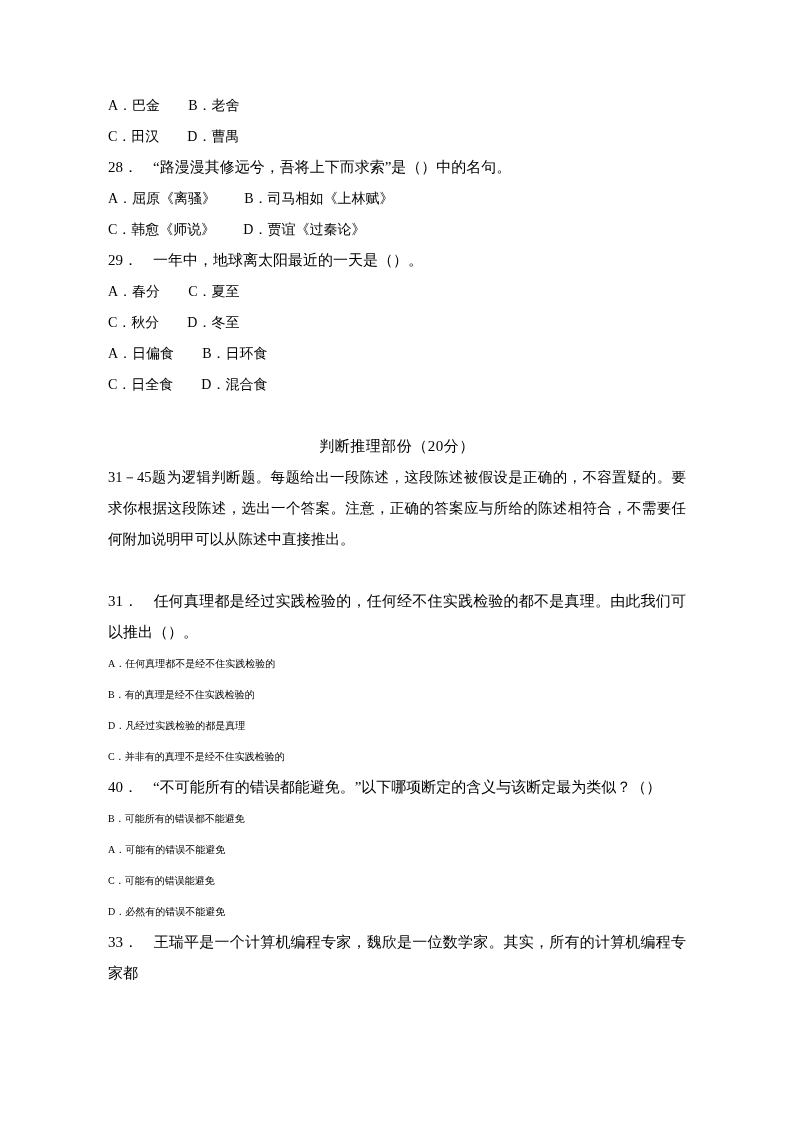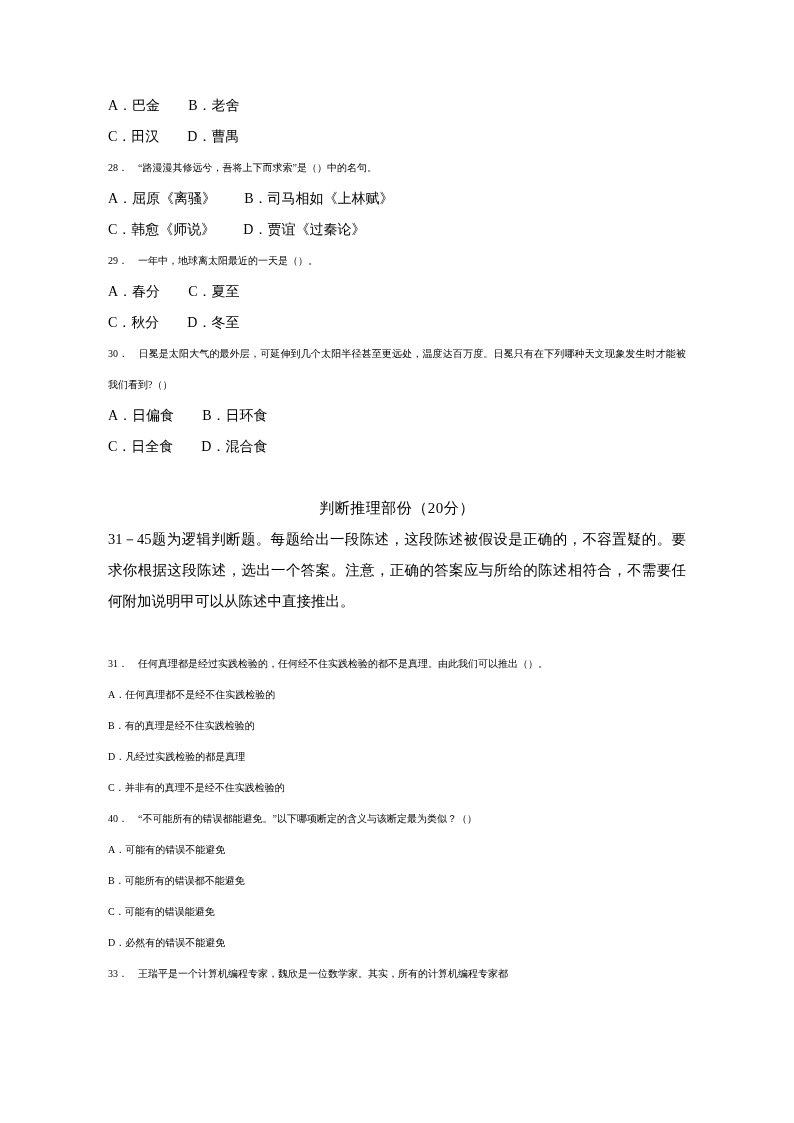--- a/index.html
+++ b/index.html
@@ -28,21 +28,21 @@
     left: 108px;
     top: 90px;
     width: 578px;
   }
   .opt-line {
     font-size: 10px;
     line-height: 31px;
     white-space: pre;
   }
   .q-line {
-    font-size: 10px;
+    font-size: 15px;
     line-height: 31px;
     text-align: justify;
     white-space: pre-wrap;
   }
   .section-title {
     text-align: center;
     font-weight: normal;
     font-size: 15px;
     line-height: 31px;
     letter-spacing: 0.5px;
@@ -81,21 +81,20 @@
     <div class="opt-row"><span class="optA">A．屈原《离骚》</span>　　<span class="opt-sub">B．司马相如《上林赋》</span></div>
 
     <div class="opt-row"><span class="optA">C．韩愈《师说》</span>　　<span class="opt-sub">D．贾谊《过秦论》</span></div>
 
     <div class="q-line">29．　一年中，地球离太阳最近的一天是（）。</div>
 
     <div class="opt-row"><span class="optA">A．春分</span>　　<span class="opt-sub">C．夏至</span></div>
 
     <div class="opt-row"><span class="optA">C．秋分</span>　　<span class="opt-sub">D．冬至</span></div>
 
-    <div class="q-line">30．　日冕是太阳大气的最外层，可延伸到几个太阳半径甚至更远处，温度达百万度。日冕只有在下列哪种天文现象发生时才能被我们看到?（）</div>
 
     <div class="opt-row"><span class="optA">A．日偏食</span>　　<span class="opt-sub">B．日环食</span></div>
 
     <div class="opt-row"><span class="optA">C．日全食</span>　　<span class="opt-sub">D．混合食</span></div>
 
     <div class="gap-lg"></div>
 
     <div class="section-title">判断推理部份（20分）</div>
 
     <div class="para">31－45题为逻辑判断题。每题给出一段陈述，这段陈述被假设是正确的，不容置疑的。要求你根据这段陈述，选出一个答案。注意，正确的答案应与所给的陈述相符合，不需要任何附加说明甲可以从陈述中直接推出。</div>
@@ -104,21 +103,21 @@
 
     <div class="q-line">31．　任何真理都是经过实践检验的，任何经不住实践检验的都不是真理。由此我们可以推出（）。</div>
 
     <div class="opt-line">A．任何真理都不是经不住实践检验的</div>
     <div class="opt-line">B．有的真理是经不住实践检验的</div>
     <div class="opt-line">D．凡经过实践检验的都是真理</div>
     <div class="opt-line">C．并非有的真理不是经不住实践检验的</div>
 
     <div class="q-line">40．　“不可能所有的错误都能避免。”以下哪项断定的含义与该断定最为类似？（）</div>
 
+    <div class="opt-line">B．可能所有的错误都不能避免</div>
     <div class="opt-line">A．可能有的错误不能避免</div>
-    <div class="opt-line">B．可能所有的错误都不能避免</div>
     <div class="opt-line">C．可能有的错误能避免</div>
     <div class="opt-line">D．必然有的错误不能避免</div>
 
     <div class="q-line">33．　王瑞平是一个计算机编程专家，魏欣是一位数学家。其实，所有的计算机编程专家都</div>
 
   </div>
 </div>
 
 </body></html>

